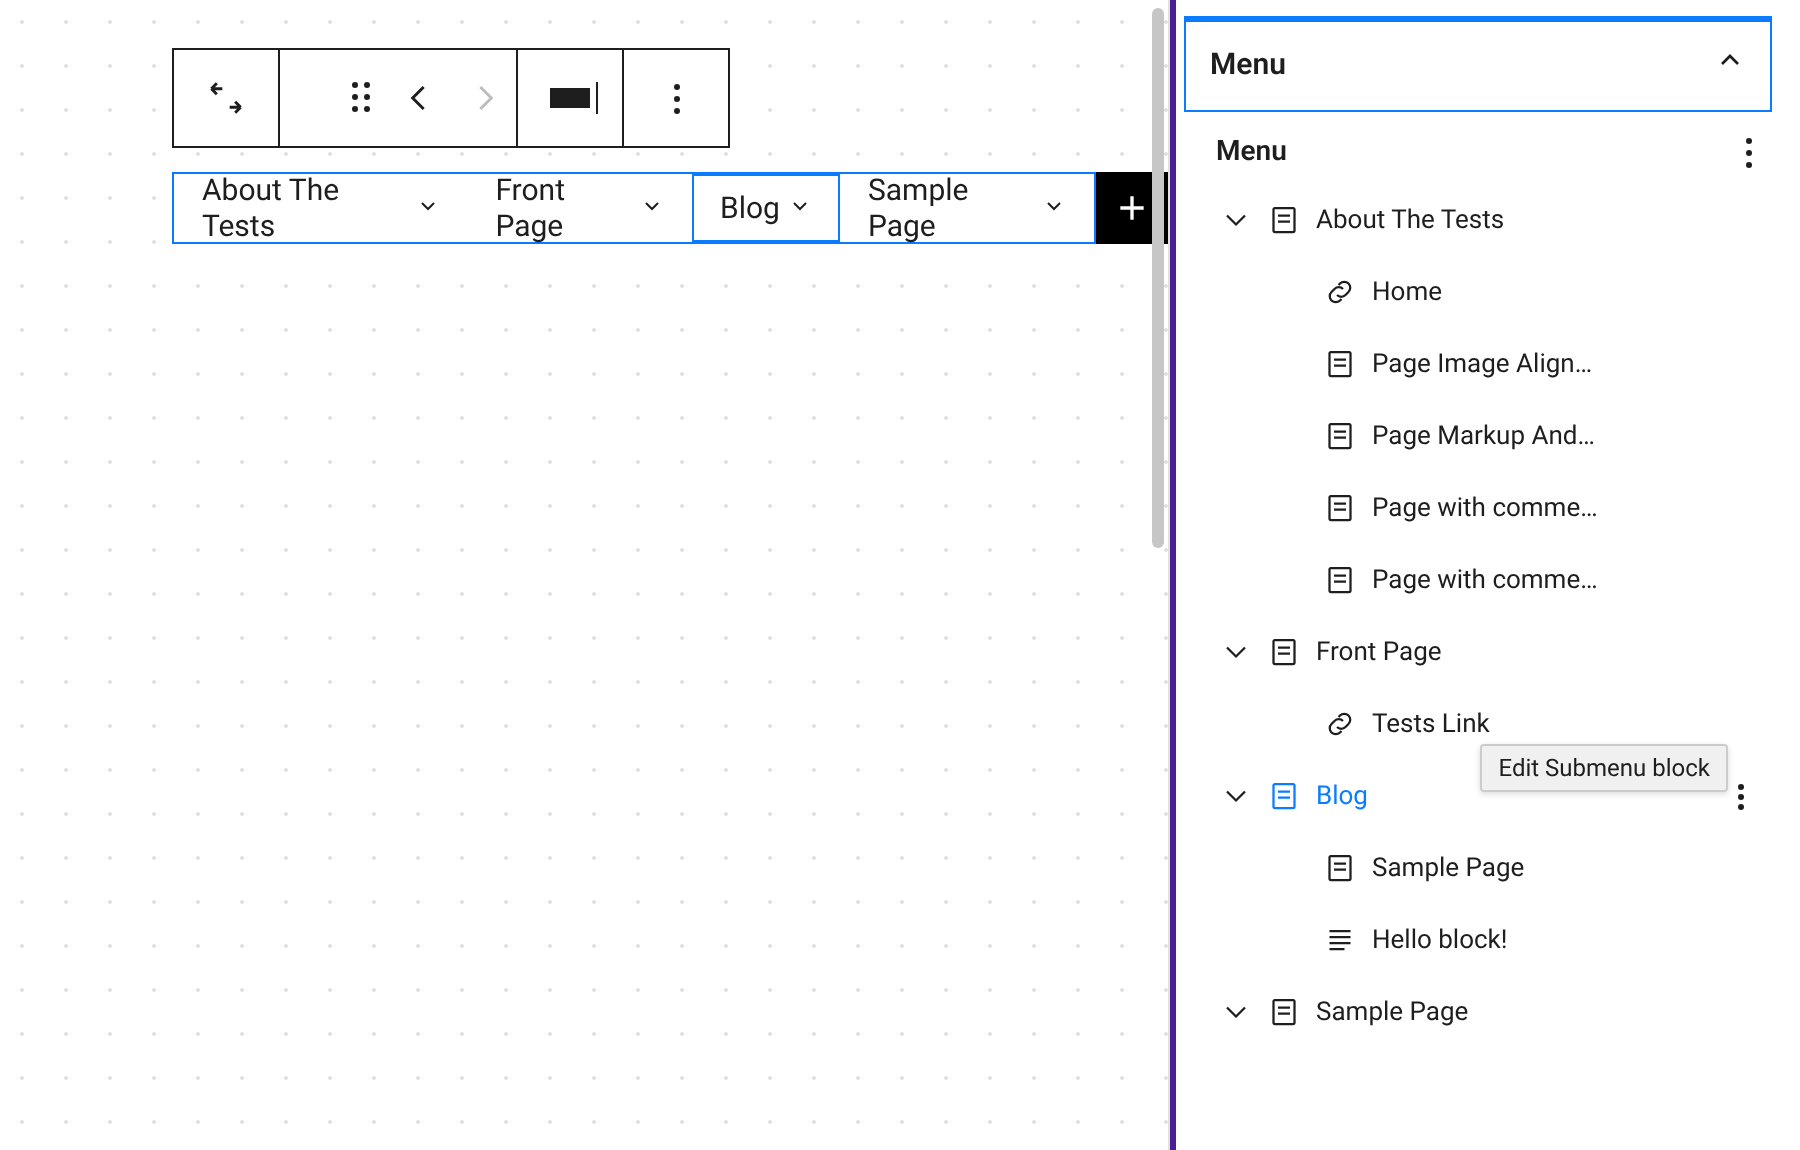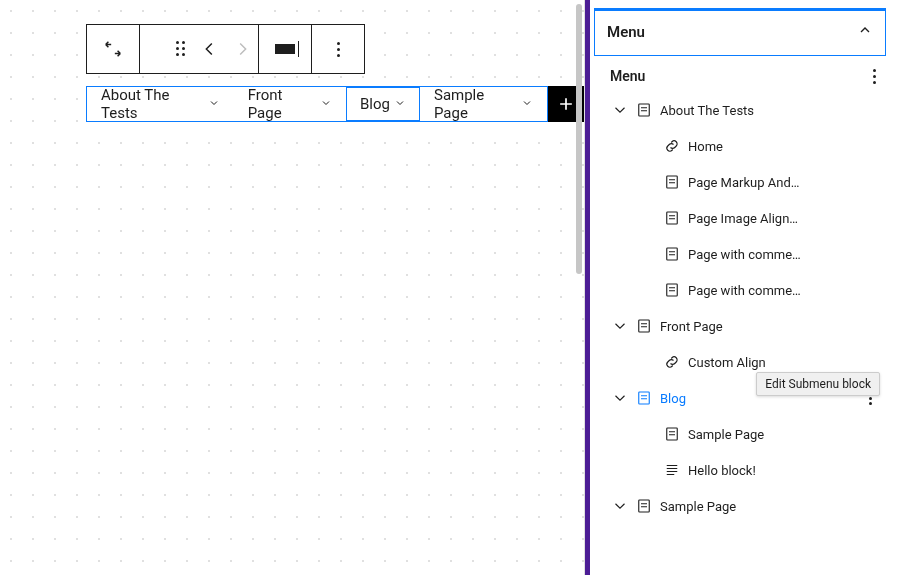--- a/index.html
+++ b/index.html
@@ -32,39 +32,39 @@
   .nav-row-inner { flex:1; display:flex; border:1.5px solid #0a7cff; background:#fff; }
   .nav-item { display:flex; align-items:center; gap:4px; padding:0 14px; font-size:15px; cursor:pointer; }
   .nav-item.sel { outline:1.5px solid #0a7cff; outline-offset:-1px; }
   .nav-item .chevd svg { width:12px; height:12px; stroke:#1e1e1e; stroke-width:2; fill:none; }
   .add-btn { width:36px; background:#000; color:#fff; display:flex; align-items:center; justify-content:center; margin-left:0; cursor:pointer; }
   .add-btn svg { width:20px; height:20px; stroke:#fff; stroke-width:2; }
 
   .scroll-hint { position:absolute; right:2px; top:4px; width:6px; height:270px; background:#c6c6c6; border-radius:3px; }
 
   
-  .panel { flex:1; height:100%; border-left:5px solid #4c1d95; overflow:hidden; position:relative; font-size:13px; }
+  .panel { flex:1; height:100%; border-left:3px solid #4c1d95; overflow:hidden; position:relative; font-size:13px; }
   .panel-head { height:48px; border:1.5px solid #0a7cff; margin:8px 14px 0 4px; display:flex; align-items:center; padding:0 12px; font-weight:600; font-size:15px; justify-content:space-between; box-shadow: inset 0 2px 0 #0a7cff; }
   .panel-head .chevup svg { width:16px; height:16px; stroke:#1e1e1e; stroke-width:2; fill:none; }
   .panel-sub { display:flex; align-items:center; justify-content:space-between; padding:12px 24px 4px 20px; font-weight:600; font-size:14px;}
   .tree { padding: 4px 0 20px 0; }
   .row { display:flex; align-items:center; height:36px; padding-right:20px; cursor:pointer; position:relative; }
   .row .tw { width:24px; display:flex; justify-content:center; color:#555; }
   .row .ic { width:24px; display:flex; justify-content:center; }
   .row .lbl { flex:1; white-space:nowrap; overflow:hidden; text-overflow:ellipsis; padding-left:4px; }
   .row.active .lbl { color:#0a7cff; }
   .row.active .ic svg { stroke:#0a7cff; }
   .row .opts { width:20px; display:flex; flex-direction:column; align-items:center; gap:2px; }
   .row .opts span { width:3px; height:3px; background:#1e1e1e; border-radius:50%; }
   .depth1 { padding-left:18px; }
   .depth2 { padding-left:46px;justify-content:flex-end; }
 
   .tree svg { width:18px; height:18px; stroke:#1e1e1e; fill:none; stroke-width:1.5; }
 
-  .tooltip { position:absolute; right:20px; top:372px; background:#f0f0f0; border:1px solid #ccc; padding:4px 8px; font-size:12px; border-radius:2px; box-shadow:0 1px 3px rgba(0,0,0,.15); white-space:nowrap; }
+  .tooltip { position:absolute; right:36px; top:372px; background:#f0f0f0; border:1px solid #ccc; padding:4px 8px; font-size:12px; border-radius:2px; box-shadow:0 1px 3px rgba(0,0,0,.15); white-space:nowrap; }
 </style>
 </head>
 <body>
 
 <div class="editor">
   <div class="scroll-hint"></div>
 
   <div class="toolbar">
     <div class="tb-group">
       <div class="tb-btn">
@@ -196,31 +196,31 @@
         <span class="lbl">Home</span>
       </div>
       <div class="row depth2">
         <span class="tw"></span>
         <span class="ic">
           <svg viewBox="0 0 24 24">
             <rect x="5" y="4" width="14" height="16" rx="1"></rect>
             <path d="M8 9h8M8 13h8"></path>
           </svg>
         </span>
+        <span class="lbl">Page Image Align…</span>
+      </div>
+      <div class="row depth2">
+        <span class="tw"></span>
+        <span class="ic">
+          <svg viewBox="0 0 24 24">
+            <rect x="5" y="4" width="14" height="16" rx="1"></rect>
+            <path d="M8 9h8M8 13h8"></path>
+          </svg>
+        </span>
         <span class="lbl">Page Markup And…</span>
-      </div>
-      <div class="row depth2">
-        <span class="tw"></span>
-        <span class="ic">
-          <svg viewBox="0 0 24 24">
-            <rect x="5" y="4" width="14" height="16" rx="1"></rect>
-            <path d="M8 9h8M8 13h8"></path>
-          </svg>
-        </span>
-        <span class="lbl">Page Image Align…</span>
       </div>
       <div class="row depth2">
         <span class="tw"></span>
         <span class="ic">
           <svg viewBox="0 0 24 24">
             <rect x="5" y="4" width="14" height="16" rx="1"></rect>
             <path d="M8 9h8M8 13h8"></path>
           </svg>
         </span>
         <span class="lbl">Page with comme…</span>
@@ -250,21 +250,21 @@
         <span class="lbl">Front Page</span>
       </div>
       <div class="row depth2">
         <span class="tw"></span>
         <span class="ic">
           <svg viewBox="0 0 24 24">
             <path d="M10 14a4 4 0 0 0 5.66 0l2-2a4 4 0 1 0-5.66-5.66l-1 1"></path>
             <path d="M14 10a4 4 0 0 0-5.66 0l-2 2a4 4 0 1 0 5.66 5.66l1-1"></path>
           </svg>
         </span>
-        <span class="lbl">Custom Align</span>
+        <span class="lbl">Tests Link</span>
       </div>
       <div class="row depth1 active">
         <span class="tw">
           <svg viewBox="0 0 24 24">
             <path d="M6 9l6 6 6-6"></path>
           </svg>
         </span>
         <span class="ic">
           <svg viewBox="0 0 24 24">
             <rect x="5" y="4" width="14" height="16" rx="1"></rect>

